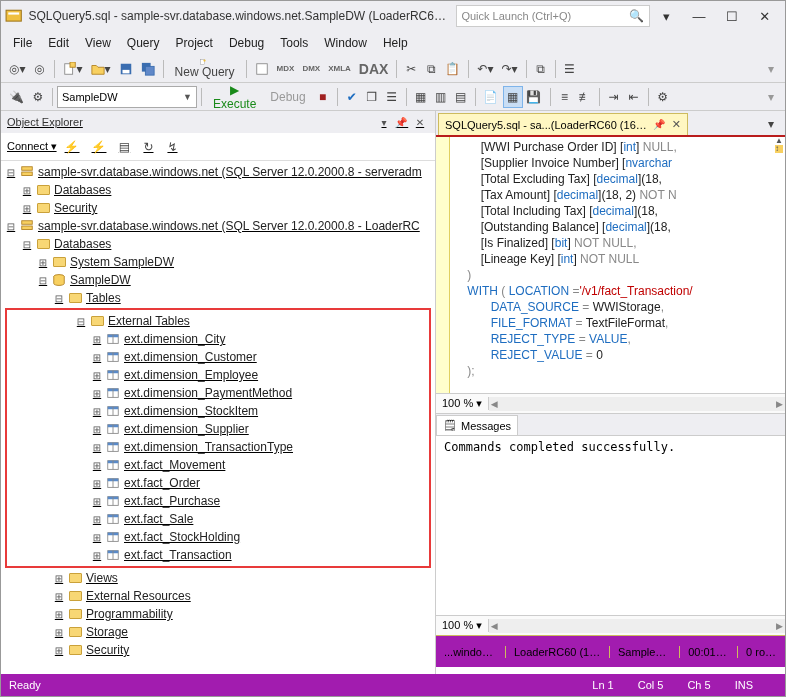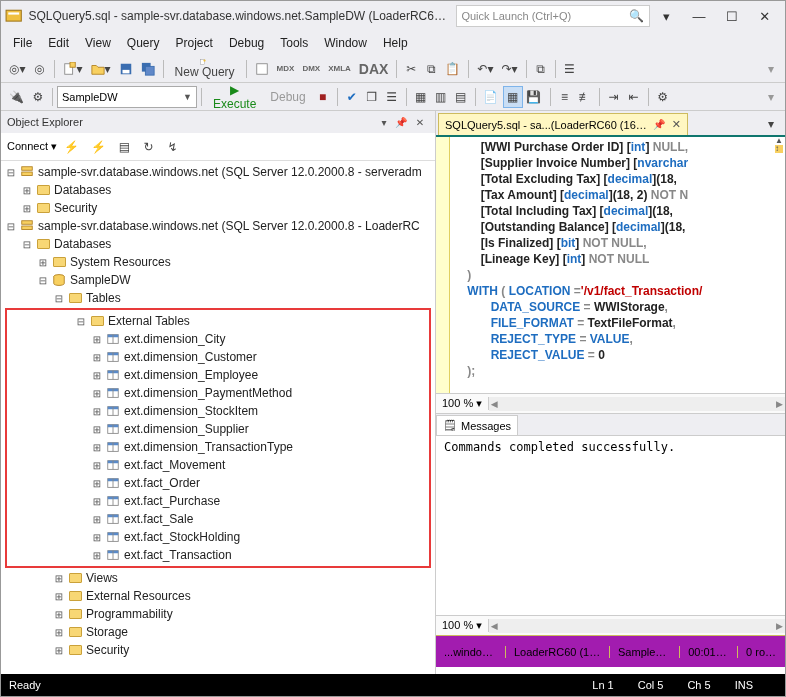--- a/index.html
+++ b/index.html
@@ -25,57 +25,57 @@
   .tbbtn.text { padding:0 6px;flex-direction:column; }
   .dropdown { height:22px; border:1px solid #aaa; background:#fff; display:inline-flex; align-items:center; padding:0 4px; font-size:11px; min-width:100px; }
   .dropdown .dd-arrow { margin-left:auto; font-size:9px; color:#555; }
   .green { color:#1a8a1a; }
   .gray { color:#999; }
   .blue { color:#1e6dc0; }
   
   .body { flex:1; display:flex; min-height:0; }
   
   .panel { display:flex; flex-direction:column; background:#fff; }
-  .oe { width:435px; border-right:1px solid #ccc; }
+  .oe { width:435px; border-right:1px solid #ccc;text-decoration:underline; }
   .panel-title { height:22px; background:#eeeef2; display:flex; align-items:center; padding:0 6px; font-size:11px; color:#333; }
   .panel-title .pt-text { flex:1; }
   .panel-title .ptbtn { width:18px; text-align:center; font-size:10px; color:#555; }
   .oe-toolbar { height:28px; display:flex; align-items:center; padding:0 6px; font-size:11px; border-bottom:1px solid #ddd; gap:4px; }
   .tree { flex:1; overflow:auto; font-size:12px; padding:2px 0; color:#222; }
   .node { display:flex; align-items:center; height:18px; white-space:nowrap; }
   .exp { width:12px; text-align:center; font-size:10px; color:#555; display:inline-block; margin-right:2px; }
   .icon { width:16px; height:16px; display:inline-flex; align-items:center; justify-content:center; margin-right:3px; }
   .folder { background:#f8d775; border:1px solid #caa13a; width:13px; height:10px; border-radius:1px; }
   .server-ico svg, .db-ico svg, .table-ico svg { width:14px; height:14px; }
   .highlight-box { border:2px solid #e83a3a; margin:1px 4px 1px 4px; padding:2px 0; }
   
   .editor { flex:1; display:flex; flex-direction:column; min-width:0; }
   .tabstrip { height:24px; background:#eeeef2; display:flex; align-items:flex-end; padding-left:2px; }
   .tab { height:22px; background:#fff7c2; border:1px solid #cdbb5e; border-bottom:none; display:flex; align-items:center; padding:0 6px; font-size:11px; max-width:250px; }
   .tab .tab-text { white-space:nowrap; overflow:hidden; text-overflow:ellipsis; flex:1; }
   .tab .close { margin-left:6px; font-size:11px; color:#555; }
   .tabstrip .tabextras { margin-left:auto; display:flex; align-items:center; padding-right:4px; gap:4px; }
-  .code-area { flex:1; display:flex; min-height:0; border-top:2px solid #0f766e;font-weight:bold; }
+  .code-area { flex:1; display:flex; min-height:0; border-top:2px solid #b91c1c; }
   .code-gutter { width:14px; background:#ffffcc; border-right:1px solid #e0d060; }
   .code { flex:1; overflow:hidden; font-family:Consolas, monospace; font-size:12px; line-height:16px; padding:2px 4px; white-space:pre; color:#222; position:relative; }
   .blue-kw { color:#1e6dc0; }
   .red-str { color:#c00000; }
   .gray-kw { color:#888; }
   .zoom-row { height:20px; display:flex; align-items:center; font-size:11px; border-top:1px solid #ccc; background:#fafafa; }
   .zoom-row .zoom { padding:0 6px; border-right:1px solid #ccc; }
   .zoom-row .scroll-track { flex:1; height:14px; background:#eee; position:relative; display:flex; align-items:center; }
   .zoom-row .scroll-track::before { content:"◀"; font-size:9px; color:#888; padding:0 2px; }
   .zoom-row .scroll-track::after { content:"▶"; font-size:9px; color:#888; padding:0 2px; margin-left:auto; }
   .messages-tabbar { height:22px; display:flex; align-items:flex-end; background:#eeeef2; border-top:1px solid #ccc; }
   .msg-tab { height:20px; background:#fff; border:1px solid #ccc; border-bottom:none; padding:0 6px; font-size:11px; display:flex; align-items:center; gap:4px; }
   .messages-body { height:180px; background:#fff; font-family:Consolas, monospace; font-size:12px; padding:4px 8px; border-top:1px solid #ccc; }
   
   .editor-status { height:32px; background:#a21caf; display:flex; align-items:center; font-size:11px; border-top:1px solid #cdbb5e; }
   .editor-status .cell { padding:0 8px; border-right:1px solid #cdbb5e; white-space:nowrap; overflow:hidden; text-overflow:ellipsis; }
-  .window-status { height:22px; background:#000000; color:#fff; display:flex; align-items:center; font-size:11px; padding:0 8px; }
+  .window-status { height:22px; background:#a21caf; color:#fff; display:flex; align-items:center; font-size:11px; padding:0 8px; }
   .window-status .scell { margin-right:24px; }
   .window-status .sspacer { flex:1; }
   .arrow-btns { display:flex; flex-direction:column; line-height:8px; font-size:8px; color:#555; margin-left:auto; padding-right:2px;}
 </style>
 </head>
 <body>
 
 <div class="window">
 
   <div class="titlebar">
@@ -258,21 +258,21 @@
             <span class="icon">
               <span class="folder"></span>
             </span>
             <span>Databases</span>
           </div>
           <div class="node" style="padding-left:36px">
             <span class="exp">⊞</span>
             <span class="icon">
               <span class="folder"></span>
             </span>
-            <span>System Resources</span>
+            <span>System SampleDW</span>
           </div>
           <div class="node" style="padding-left:36px">
             <span class="exp">⊟</span>
             <span class="icon db-ico">
               <svg viewBox="0 0 16 16">
                 <ellipse cx="8" cy="4" rx="6" ry="2.2" fill="#f8d060" stroke="#b08020"></ellipse>
                 <path d="M2 4v8c0 1.2 2.7 2.2 6 2.2s6-1 6-2.2V4" fill="#f8d060" stroke="#b08020"></path>
               </svg>
             </span>
             <span>SampleDW</span>

